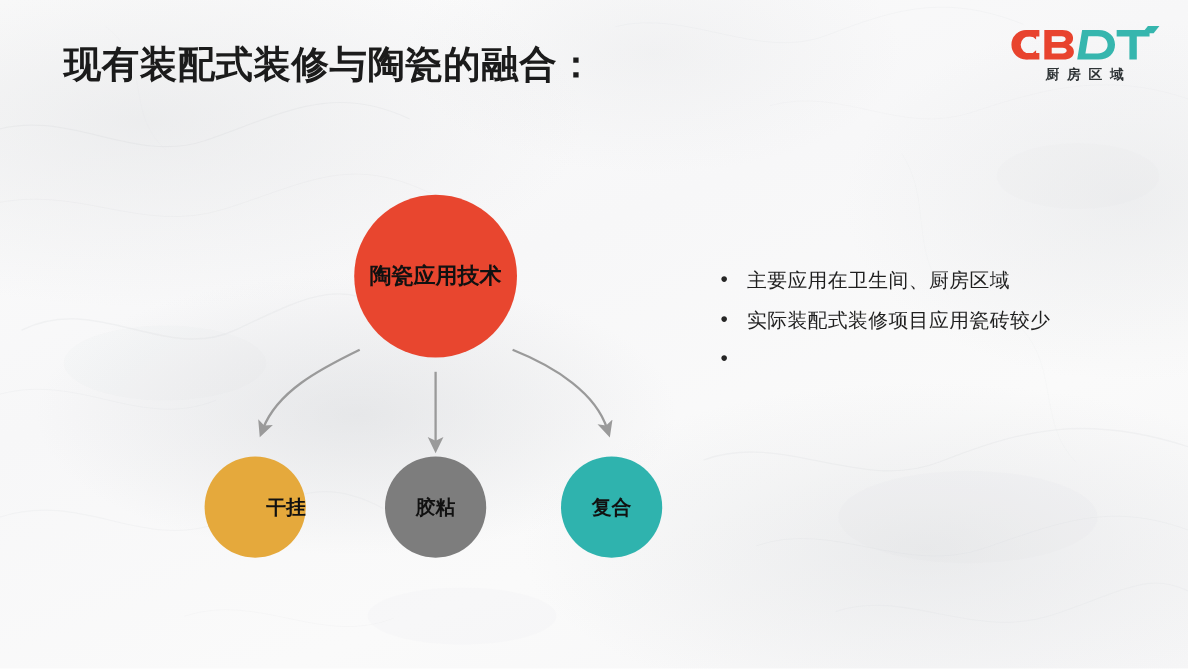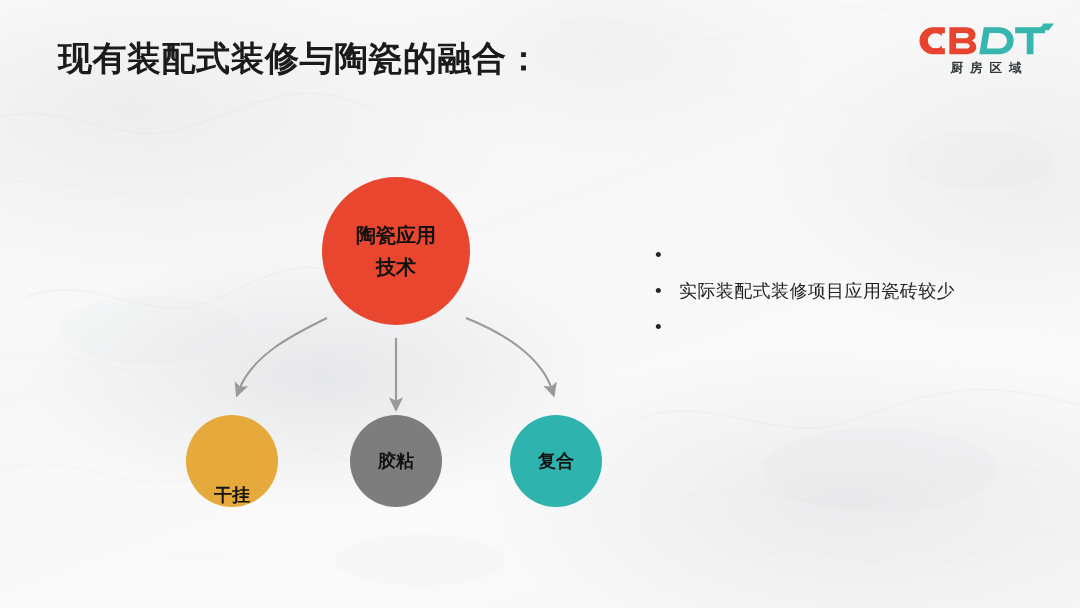--- a/index.html
+++ b/index.html
@@ -85,21 +85,21 @@
     left: 0;
     top: 0;
     width: 1080px;
     height: 608px;
     pointer-events: none;
   }
   .node {
     position: absolute;
     border-radius: 50%;
     display: flex;
-    flex-direction: column;
+    flex-direction: row;
     align-items: center;
     justify-content: center;
     text-align: center;
     color: #111111;
     font-weight: bold;
     box-sizing: border-box;
   }
   .node-main {
     left: 322px;
     top: 177px;
@@ -227,20 +227,21 @@
     <span>复合</span>
   </div>
 
   <div class="node node-leaf node-glue" style="background:#7D7D7D;">
     <span>胶粘</span>
   </div>
 
   <div class="bullets">
     <div class="bullet-row">
       <span class="bullet-dot">•</span>
+      <span class="bullet-text">主要应用在卫生间、厨房区域</span>
     </div>
     <div class="bullet-row">
       <span class="bullet-dot">•</span>
       <span class="bullet-text">实际装配式装修项目应用瓷砖较少</span>
     </div>
     <div class="bullet-row">
       <span class="bullet-dot">•</span>
     </div>
   </div>
 

